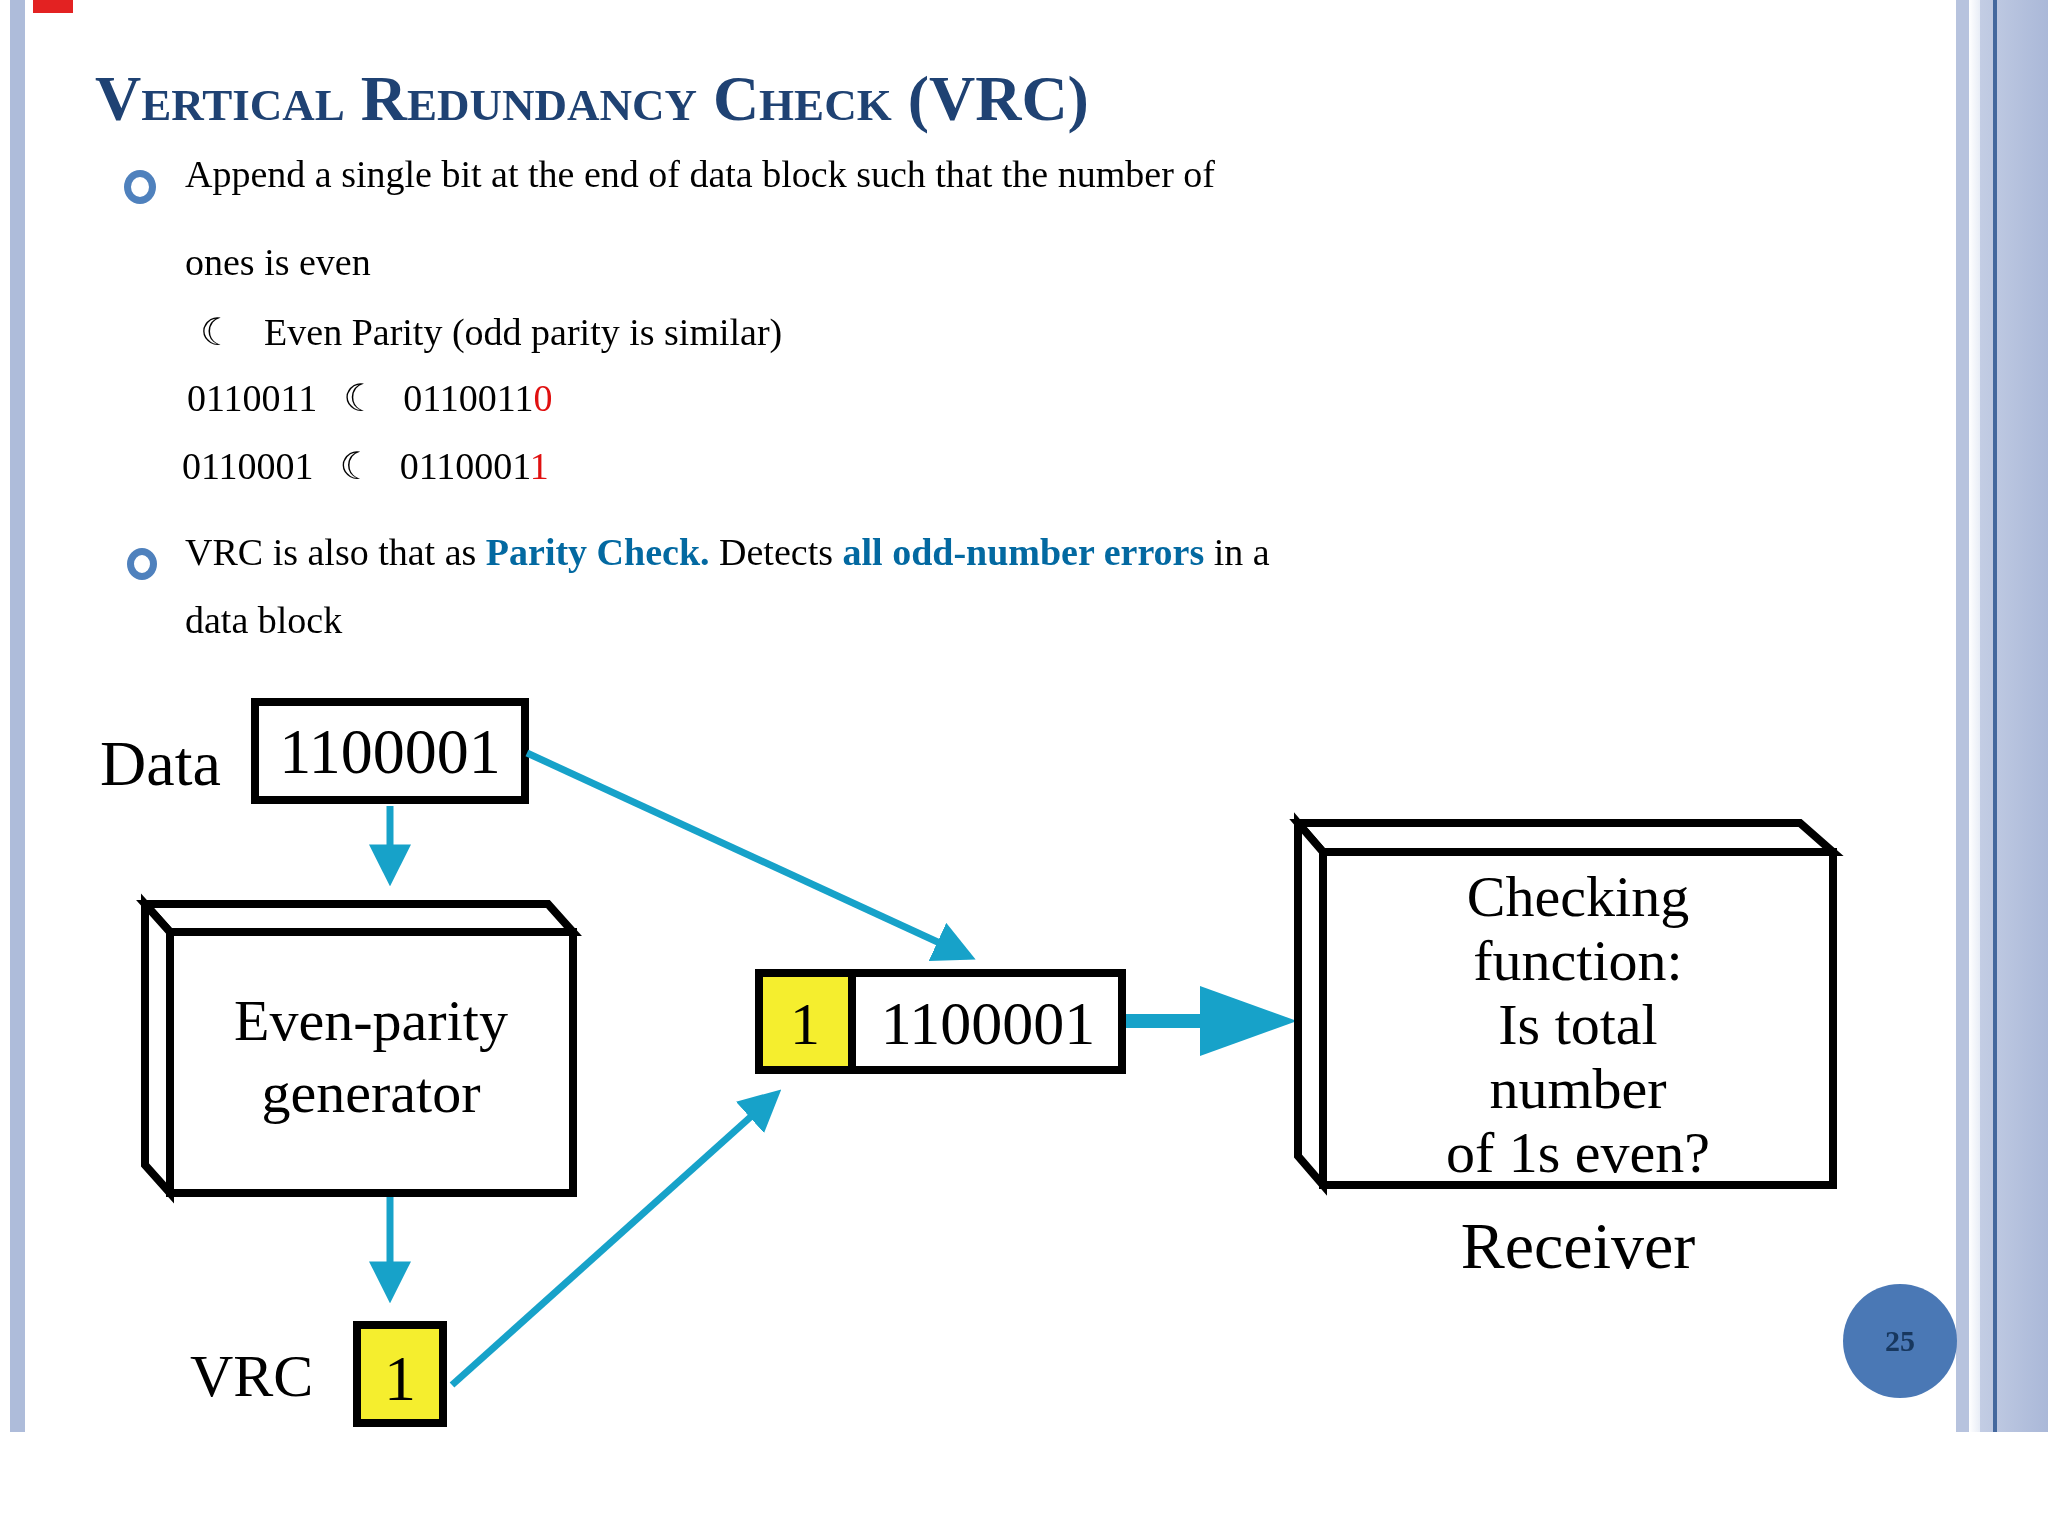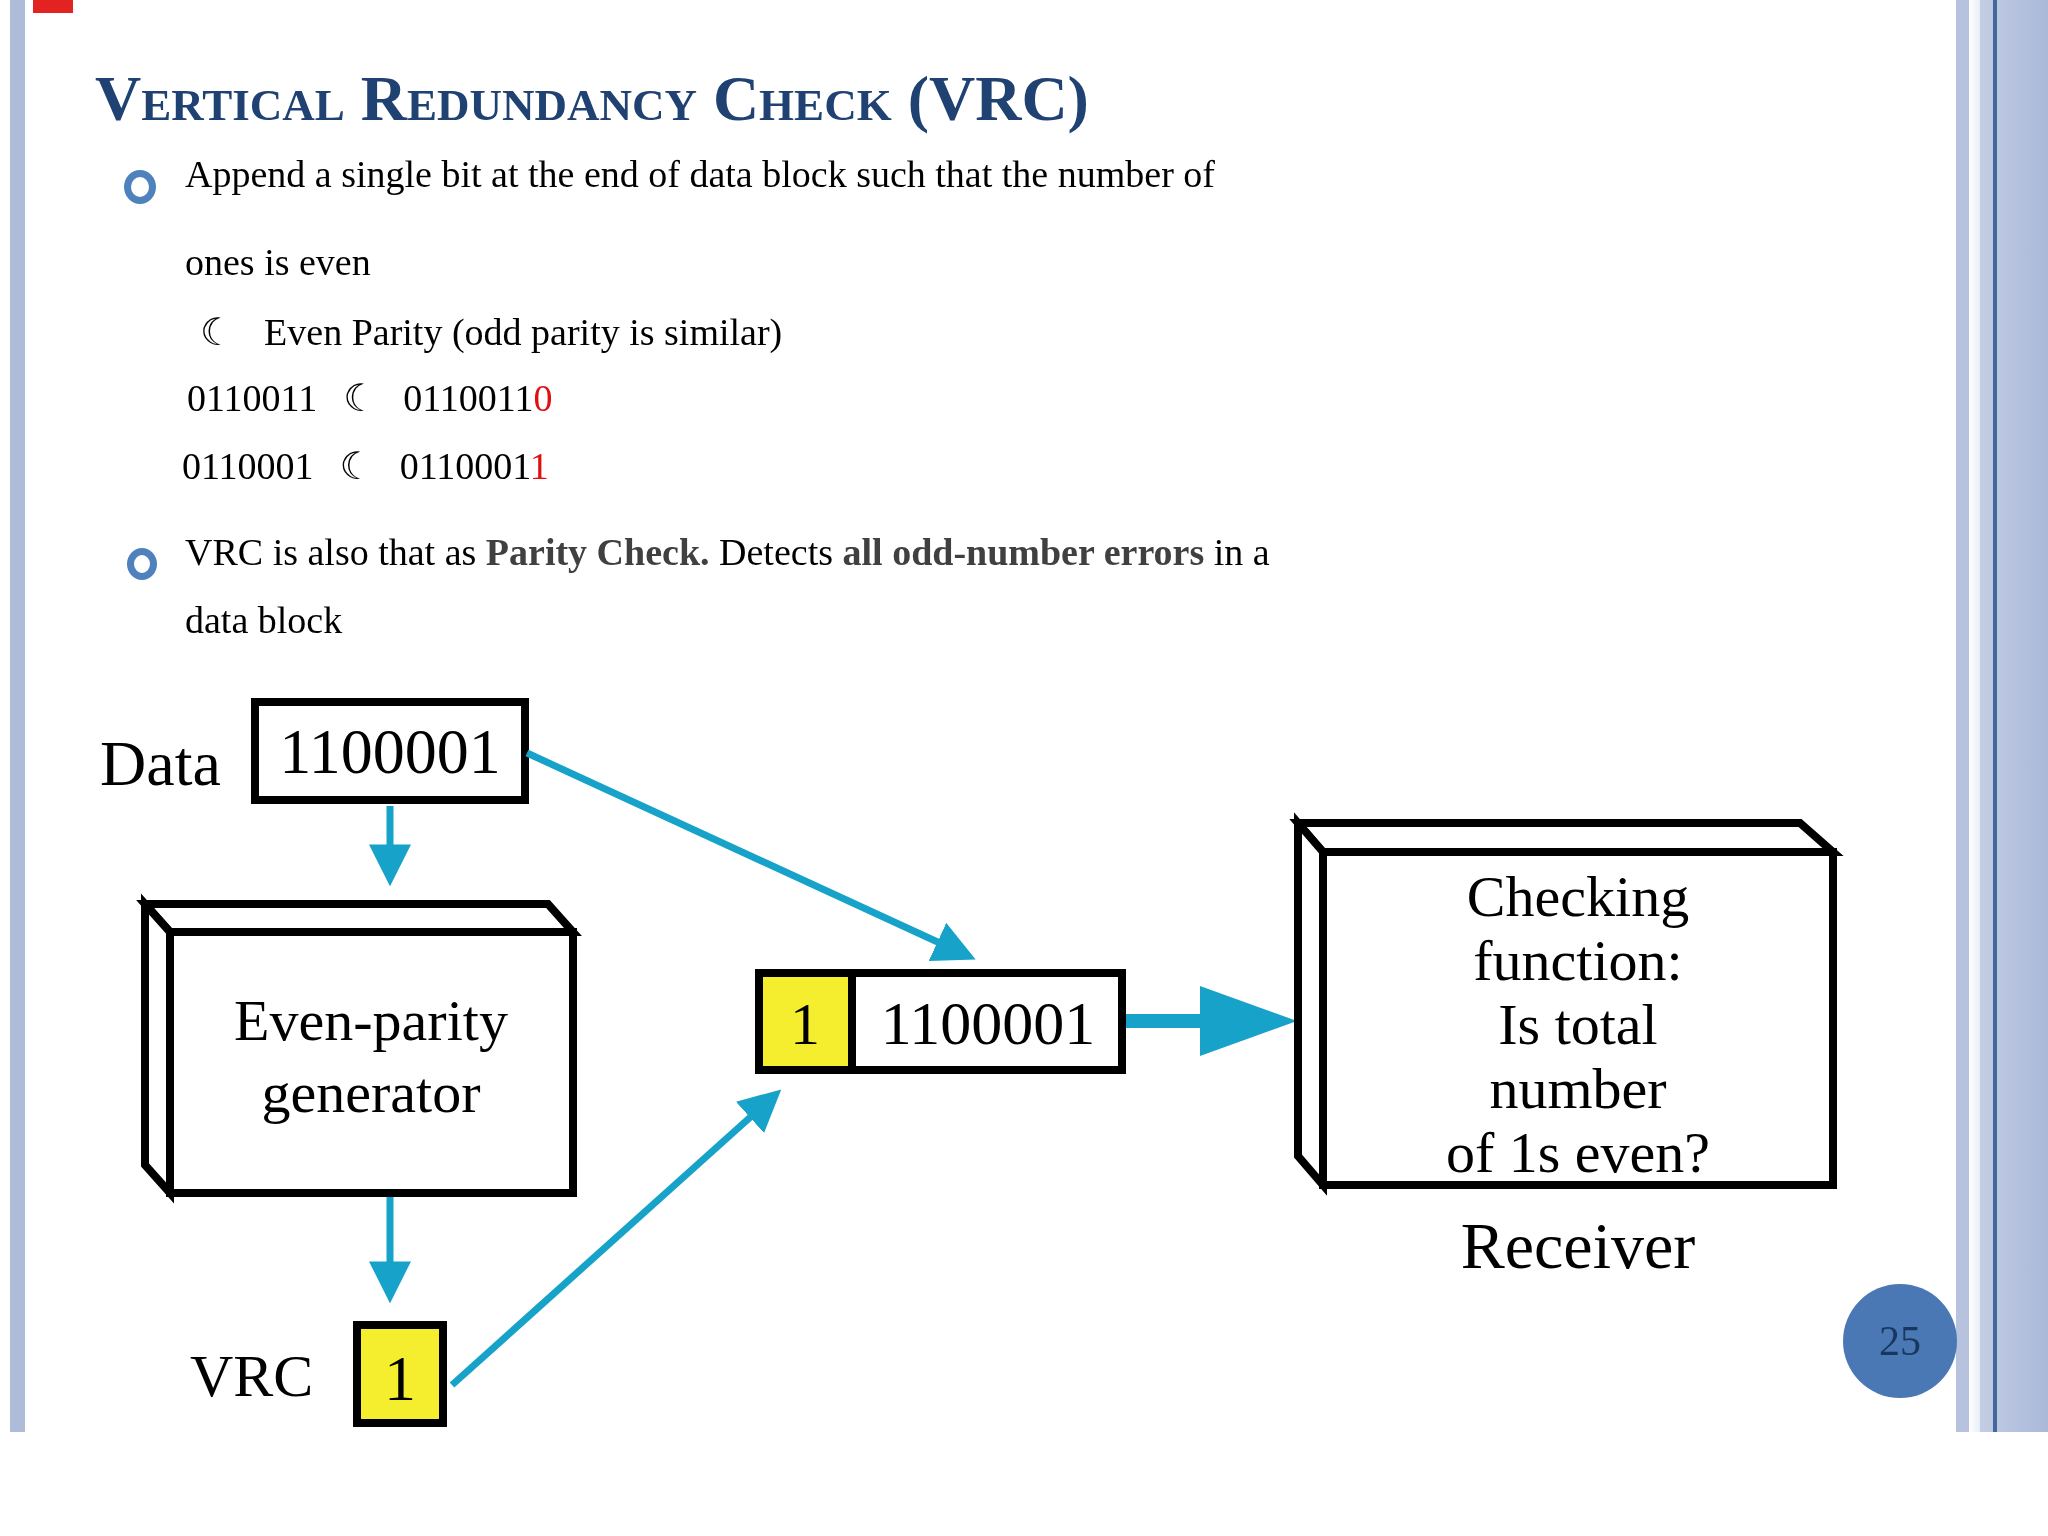--- a/index.html
+++ b/index.html
@@ -30,33 +30,33 @@
 
   
   .bullet-ring{
     position:absolute;width:18px;height:20px;border:7px solid #4f81bd;
     border-radius:50%;background:#fff;box-sizing:content-box;
   }
   .line{position:absolute;font-size:38px;white-space:nowrap;}
   .moon{display:inline-block;}
   .moonsep{display:inline-block;margin:0 26px;}
   .redtxt{color:#e01010;}
-  .boldred{color:#404040;font-weight:bold;}
+  .boldred{color:#0369a1;font-weight:bold;}
 
   
   .diagram{position:absolute;left:0;top:0;}
   .diagram text{font-family:"Liberation Serif", serif;fill:#000;}
 
   
   .page-circle{
     position:absolute;left:1843px;top:1284px;width:114px;height:114px;
     border-radius:50%;background:#4a78b5;
     display:flex;align-items:center;justify-content:center;
   }
-  .page-circle span{font-size:42px;font-weight:normal;color:#17375e;}
+  .page-circle span{font-size:30px;font-weight:bold;color:#17375e;}
 </style>
 </head>
 <body>
 
 <div class="slide">
 
   <div class="stripe-left"></div>
   <div class="stripe-right-a"></div>
   <div class="stripe-right-gap"></div>
   <div class="stripe-right-b"></div>

